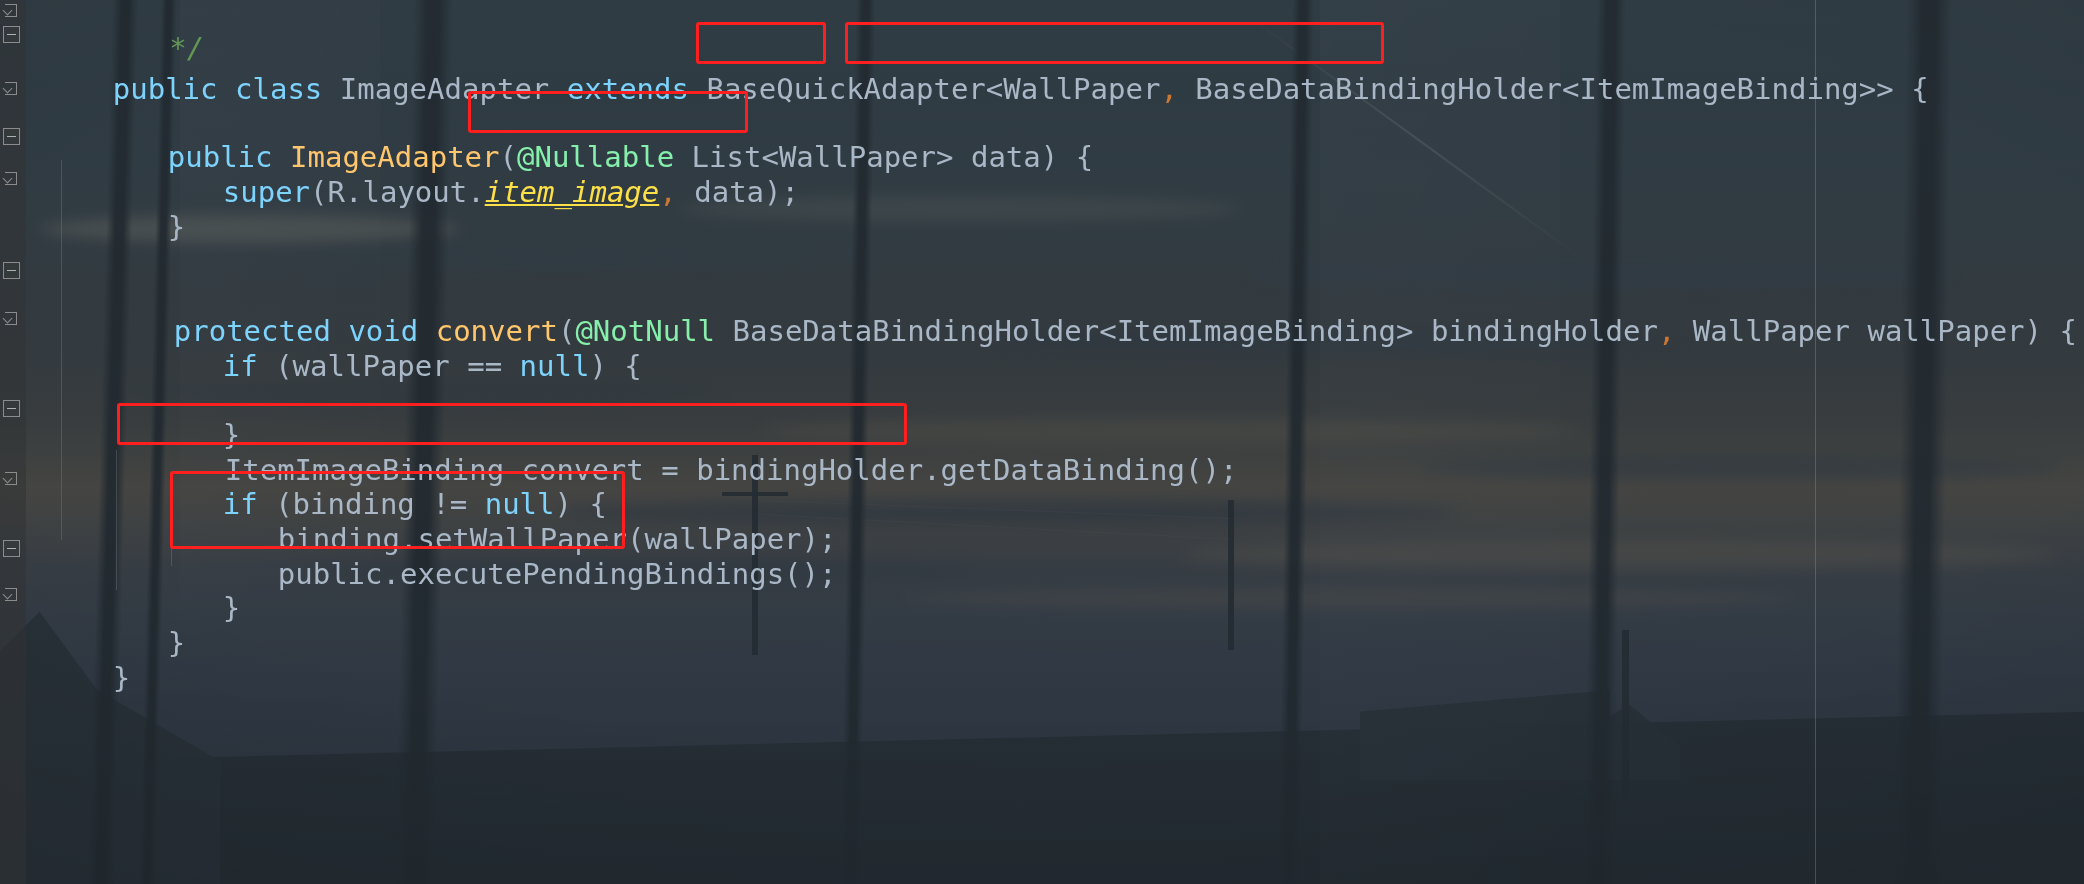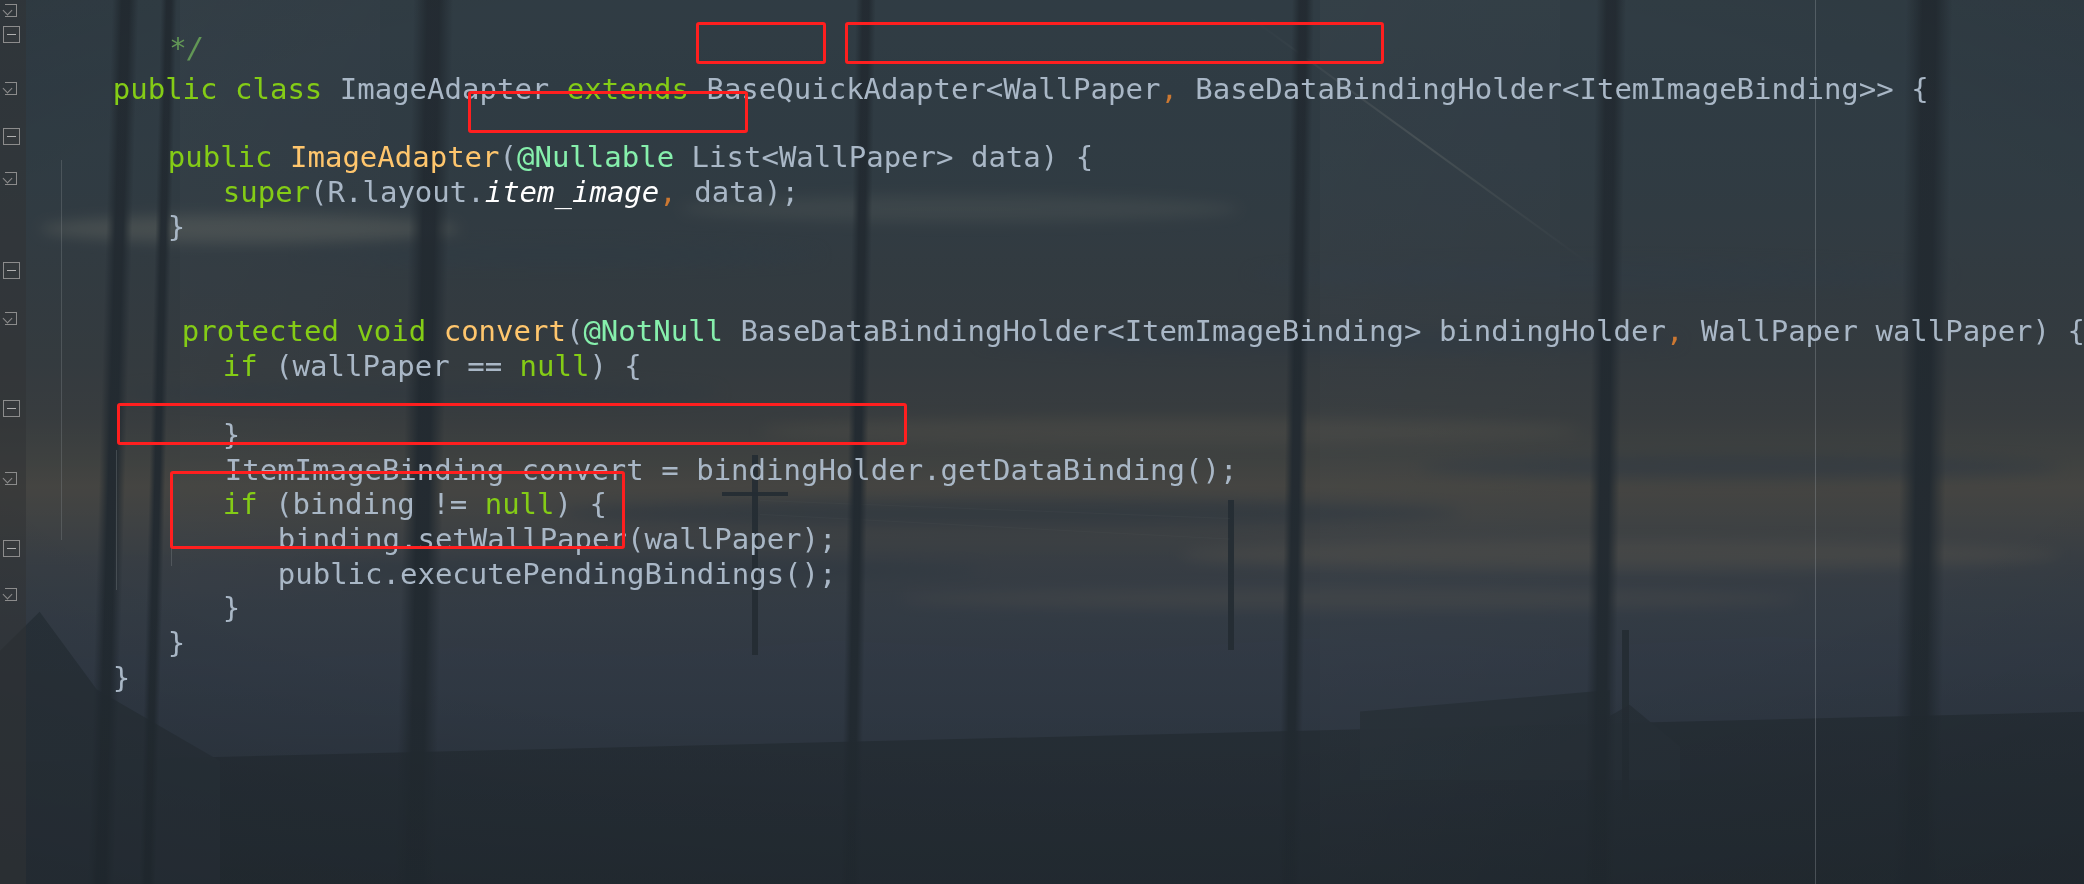--- a/index.html
+++ b/index.html
@@ -138,25 +138,25 @@
     font-size: 29px;
     line-height: 46px;
     letter-spacing: 0px;
     white-space: pre;
     color: #a9b7c6;
   }
   .line {
     position: absolute; left: 0; height: 46px;
     white-space: pre;
   }
-  .kw      { color: #84cc16; }
+  .kw      { color: #7dd3fc; }
   .anno    { color: #86efac; }
   .ident   { color: #a9b7c6; }
   .method  { color: #ffc66d; }
-  .field   { color: #ffffff; font-style: italic; }
+  .field   { color: #fde047; font-style: italic; text-decoration: underline; }
   .comment { color: #629755; font-style: italic; }
   .punct   { color: #a9b7c6; }
   .sep     { color: #cc7832; }
 
   
   .indent-guide {
     position: absolute; width: 1px;
     background: rgba(140,145,150,0.30);
   }
   
@@ -261,21 +261,21 @@
 
     <div class="line" style="top:123px; left:118px;">
       <span class="kw">super</span><span class="punct">(</span><span class="ident">R.layout.</span><span class="field">item_image</span><span class="sep">,</span><span class="punct"> </span><span class="ident">data</span><span class="punct">);</span>
     </div>
 
     <div class="line" style="top:158px; left:63px;">
       <span class="punct">}</span>
     </div>
 
 
-    <div class="line" style="top:262px; left:77px;">
+    <div class="line" style="top:262px; left:69px;">
       <span class="kw">protected</span><span class="punct"> </span><span class="kw">void</span><span class="punct"> </span><span class="method">convert</span><span class="punct">(</span><span class="anno">@NotNull</span><span class="punct"> </span><span class="ident">BaseDataBindingHolder&lt;ItemImageBinding&gt; bindingHolder</span><span class="sep">,</span><span class="punct"> </span><span class="ident">WallPaper wallPaper</span><span class="punct">) {</span>
     </div>
 
     <div class="line" style="top:297px; left:118px;">
       <span class="kw">if</span><span class="punct"> (wallPaper == </span><span class="kw">null</span><span class="punct">) {</span>
     </div>
 
 
     <div class="line" style="top:366px; left:118px;">
       <span class="punct">}</span>

